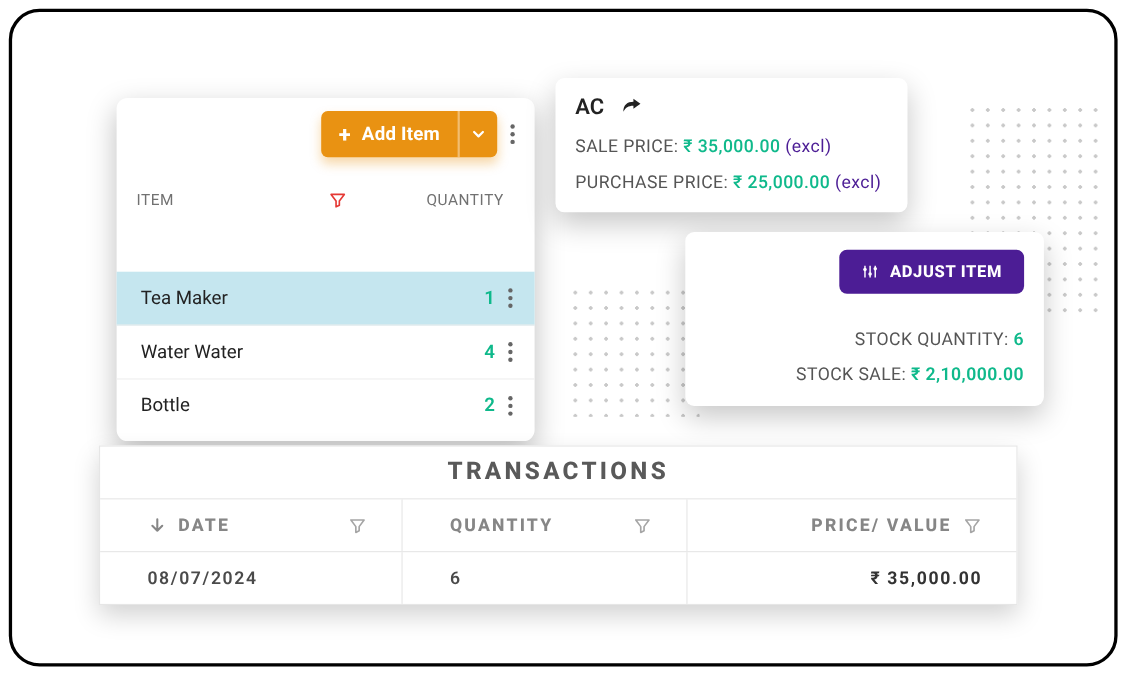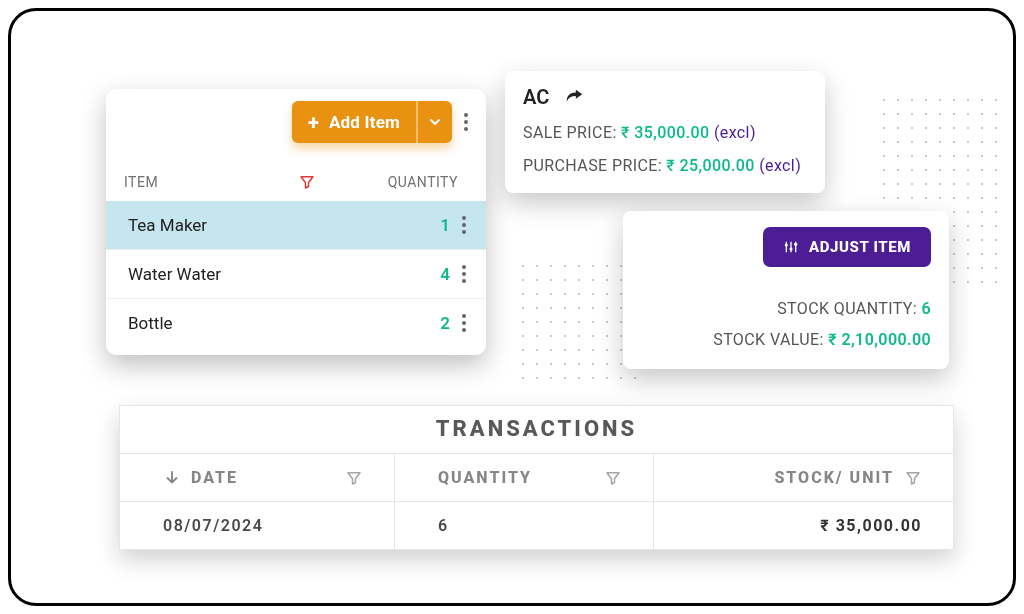--- a/index.html
+++ b/index.html
@@ -99,21 +99,21 @@
   display: flex;
   align-items: center;
   padding: 11px 12px 11px 22px;
   font-size: 17px;
   border-bottom:1px solid #eee;
 }
 .row:last-child { border-bottom: none; }
 .row .rname { flex: 0 0 65%; color: #222; }
 .row .rqty { flex: 1; text-align: right; color: #0fb98b; font-weight: 600; font-size:17px; padding-right:8px; }
 .row .rkebab { flex: 0 0 16px; }
-.row.row-sel { background: #c5e6ef; }
+.row.row-sel { background: #c5e6ef; margin-top: 46px; }
 
 
 .price-card {
   position: absolute;
   top: 60px;
   left: 494px;
   width: 320px;
   background: #fff;
   border-radius: 8px;
   box-shadow: 0 10px 26px rgba(0,0,0,0.22);
@@ -168,21 +168,21 @@
   color: #555;
   letter-spacing: 0.4px;
   margin-top: 12px;
 }
 .stock-line .green { color: #0fb98b; font-weight: 600; }
 
 
 .trans {
   position: absolute;
   top: 394px;
-  left: 108px;
+  left: 79px;
   width: 835px;
   background: #fff;
   border: 1px solid #e6e6e6;
   box-shadow: 0 10px 22px rgba(0,0,0,0.18);
 }
 .trans-title {
   text-align: center;
   font-size: 22px;
   letter-spacing: 3px;
   color: #595959;
@@ -305,21 +305,21 @@
           <circle cx="12" cy="15" r="2.4" fill="#fff"></circle>
           <circle cx="19" cy="8" r="2.4" fill="#fff"></circle>
       </svg>
       <span>ADJUST ITEM</span>
     </div>
     <div class="stock-line">
       <span>STOCK QUANTITY:</span>
       <span class="green">6</span>
     </div>
     <div class="stock-line">
-      <span>STOCK VALUE:</span>
+      <span>STOCK SALE:</span>
       <span class="green">₹ 2,10,000.00</span>
     </div>
   </div>
 
   <div class="trans">
     <div class="trans-title">TRANSACTIONS</div>
     <div class="trans-head">
       <div class="col-date">
         <svg width="18" height="18" viewBox="0 0 24 24">
             <path d="M12 4v14M6 12l6 6 6-6" fill="none" stroke="#868686" stroke-width="2.5" stroke-linecap="round" stroke-linejoin="round"></path>
@@ -333,21 +333,21 @@
       </div>
       <div class="col-qty">
         <span>QUANTITY</span>
         <span class="filter-slot" style="margin-left:auto;">
           <svg width="18" height="18" viewBox="0 0 24 24">
               <path d="M4 5h16l-6 8v5l-4 2v-7L4 5z" fill="none" stroke="#a5a5a5" stroke-width="2" stroke-linejoin="round"></path>
             </svg>
         </span>
       </div>
       <div class="col-price">
-        <span>STOCK/ UNIT</span>
+        <span>PRICE/ VALUE</span>
         <span>
           <svg width="18" height="18" viewBox="0 0 24 24">
               <path d="M4 5h16l-6 8v5l-4 2v-7L4 5z" fill="none" stroke="#a5a5a5" stroke-width="2" stroke-linejoin="round"></path>
             </svg>
         </span>
       </div>
     </div>
     <div id="trans-rows">
         <div class="trans-row">
           <div class="col-date">08/07/2024</div>

